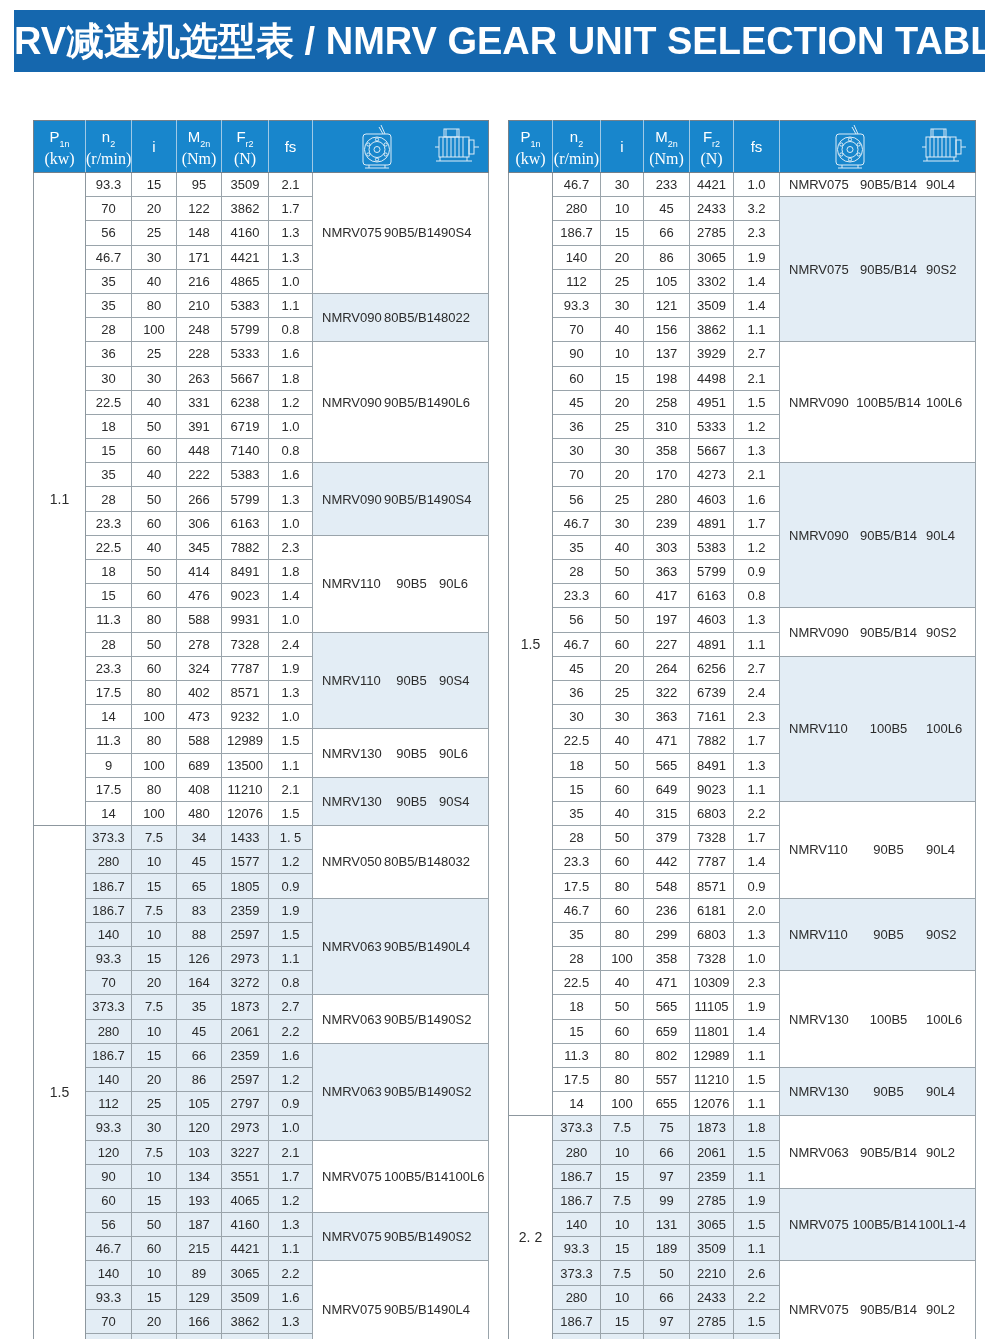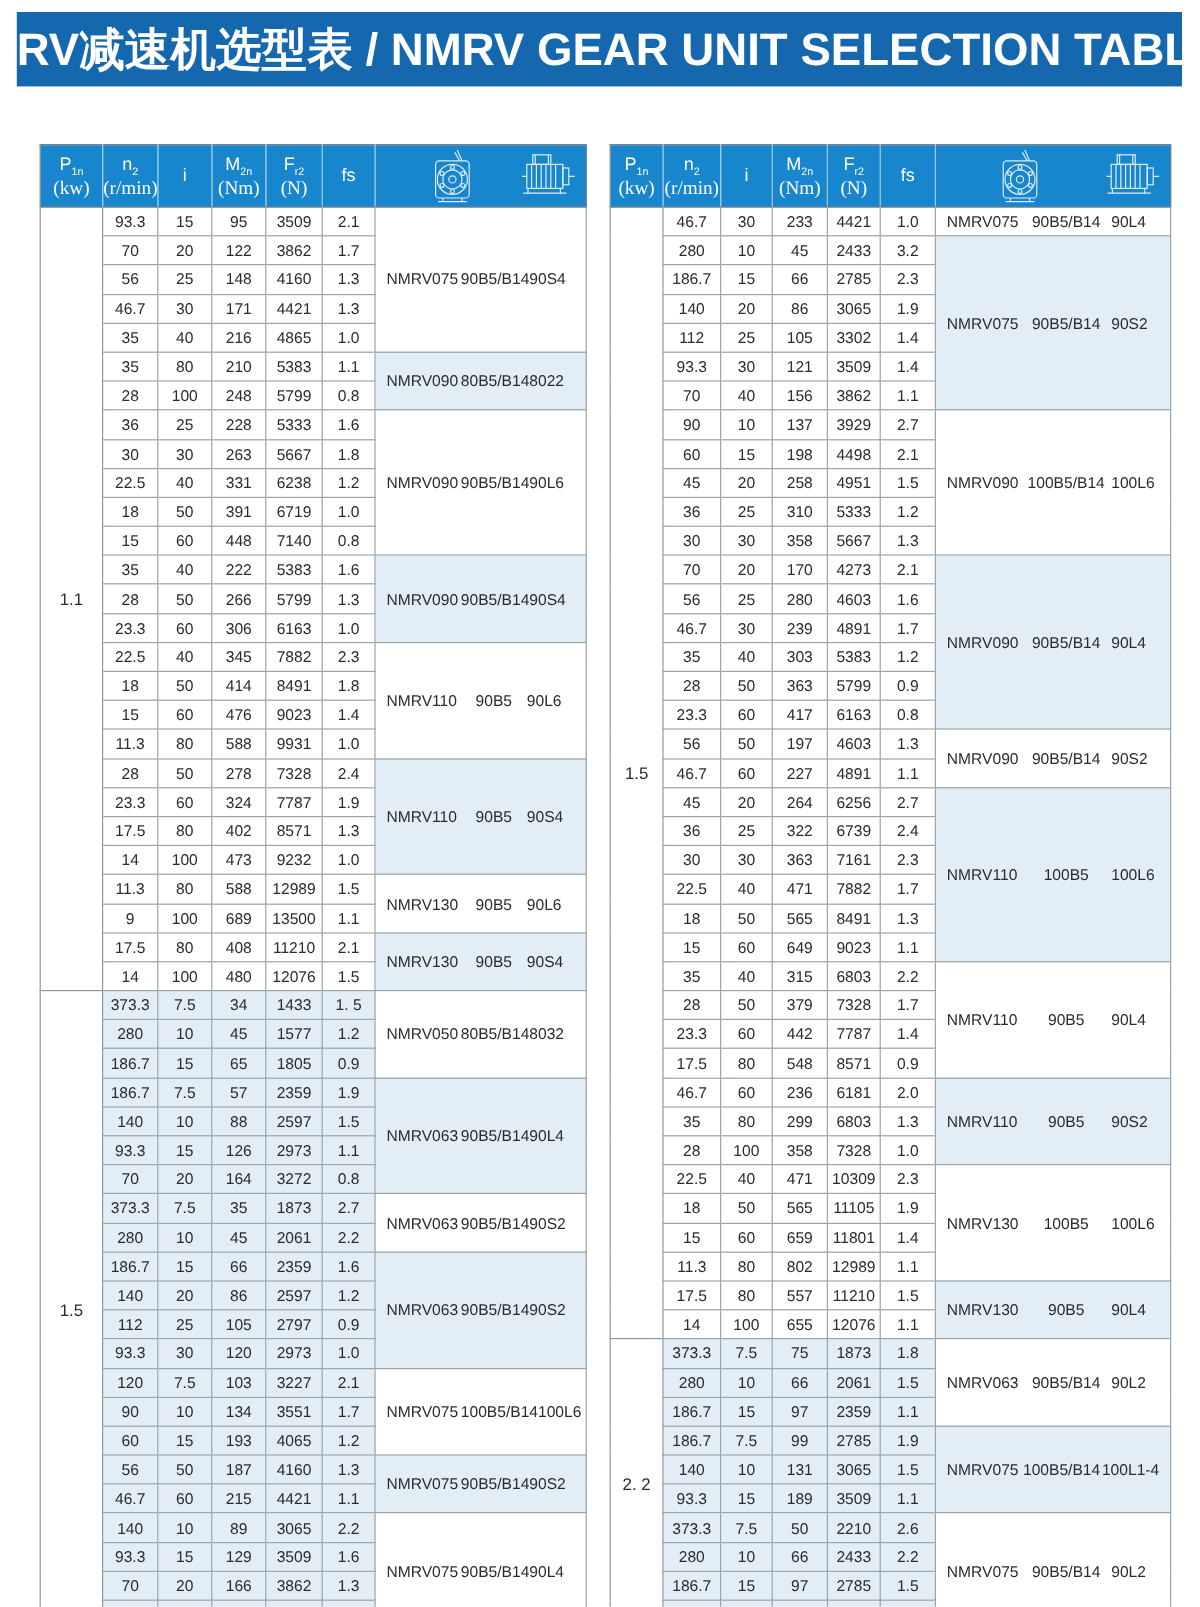--- a/index.html
+++ b/index.html
@@ -410,21 +410,21 @@
           <tr>
             <td class="data shaded">186.7</td>
             <td class="data shaded">15</td>
             <td class="data shaded">65</td>
             <td class="data shaded">1805</td>
             <td class="data shaded">0.9</td>
           </tr>
           <tr>
             <td class="data shaded">186.7</td>
             <td class="data shaded">7.5</td>
-            <td class="data shaded">57</td>
+            <td class="data shaded">83</td>
             <td class="data shaded">2359</td>
             <td class="data shaded">1.9</td>
             <td class="model model-blue" rowspan="4">
               <div class="model-line">
                 <span class="m-name">NMRV063</span>
                 <span class="m-flange">90B5/B14</span>
                 <span class="m-motor">90L4</span>
               </div>
             </td>
           </tr>

